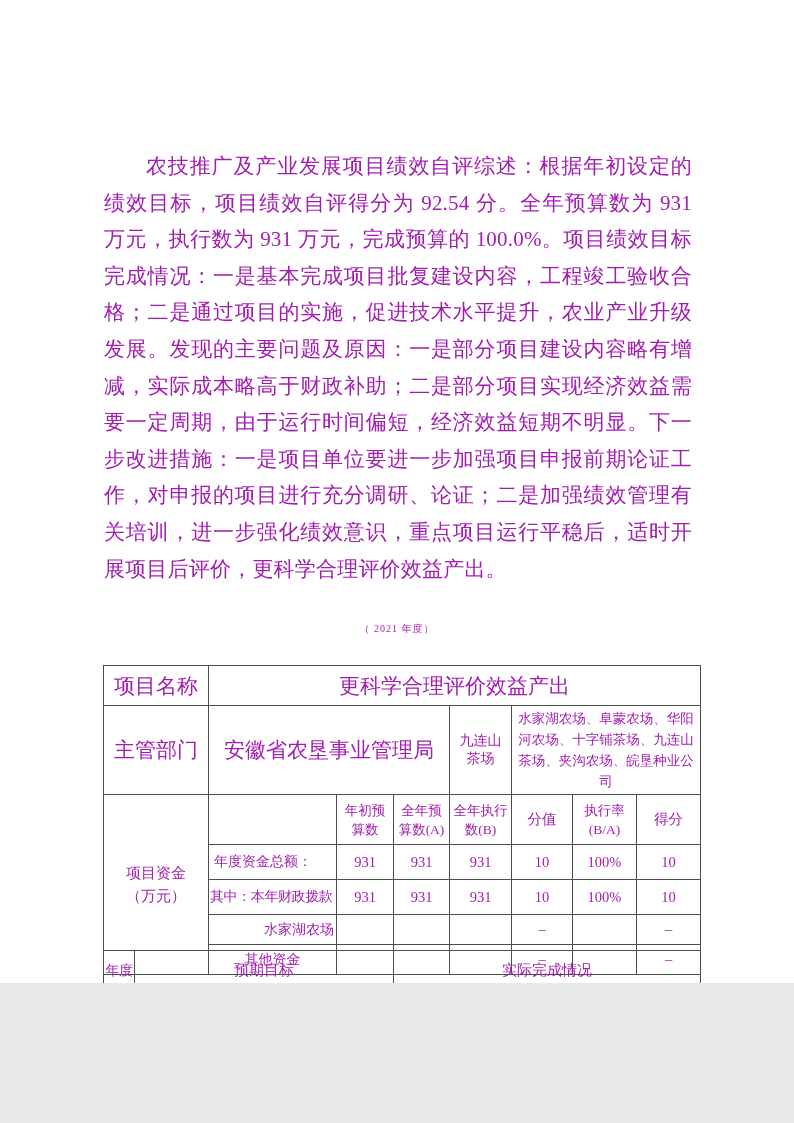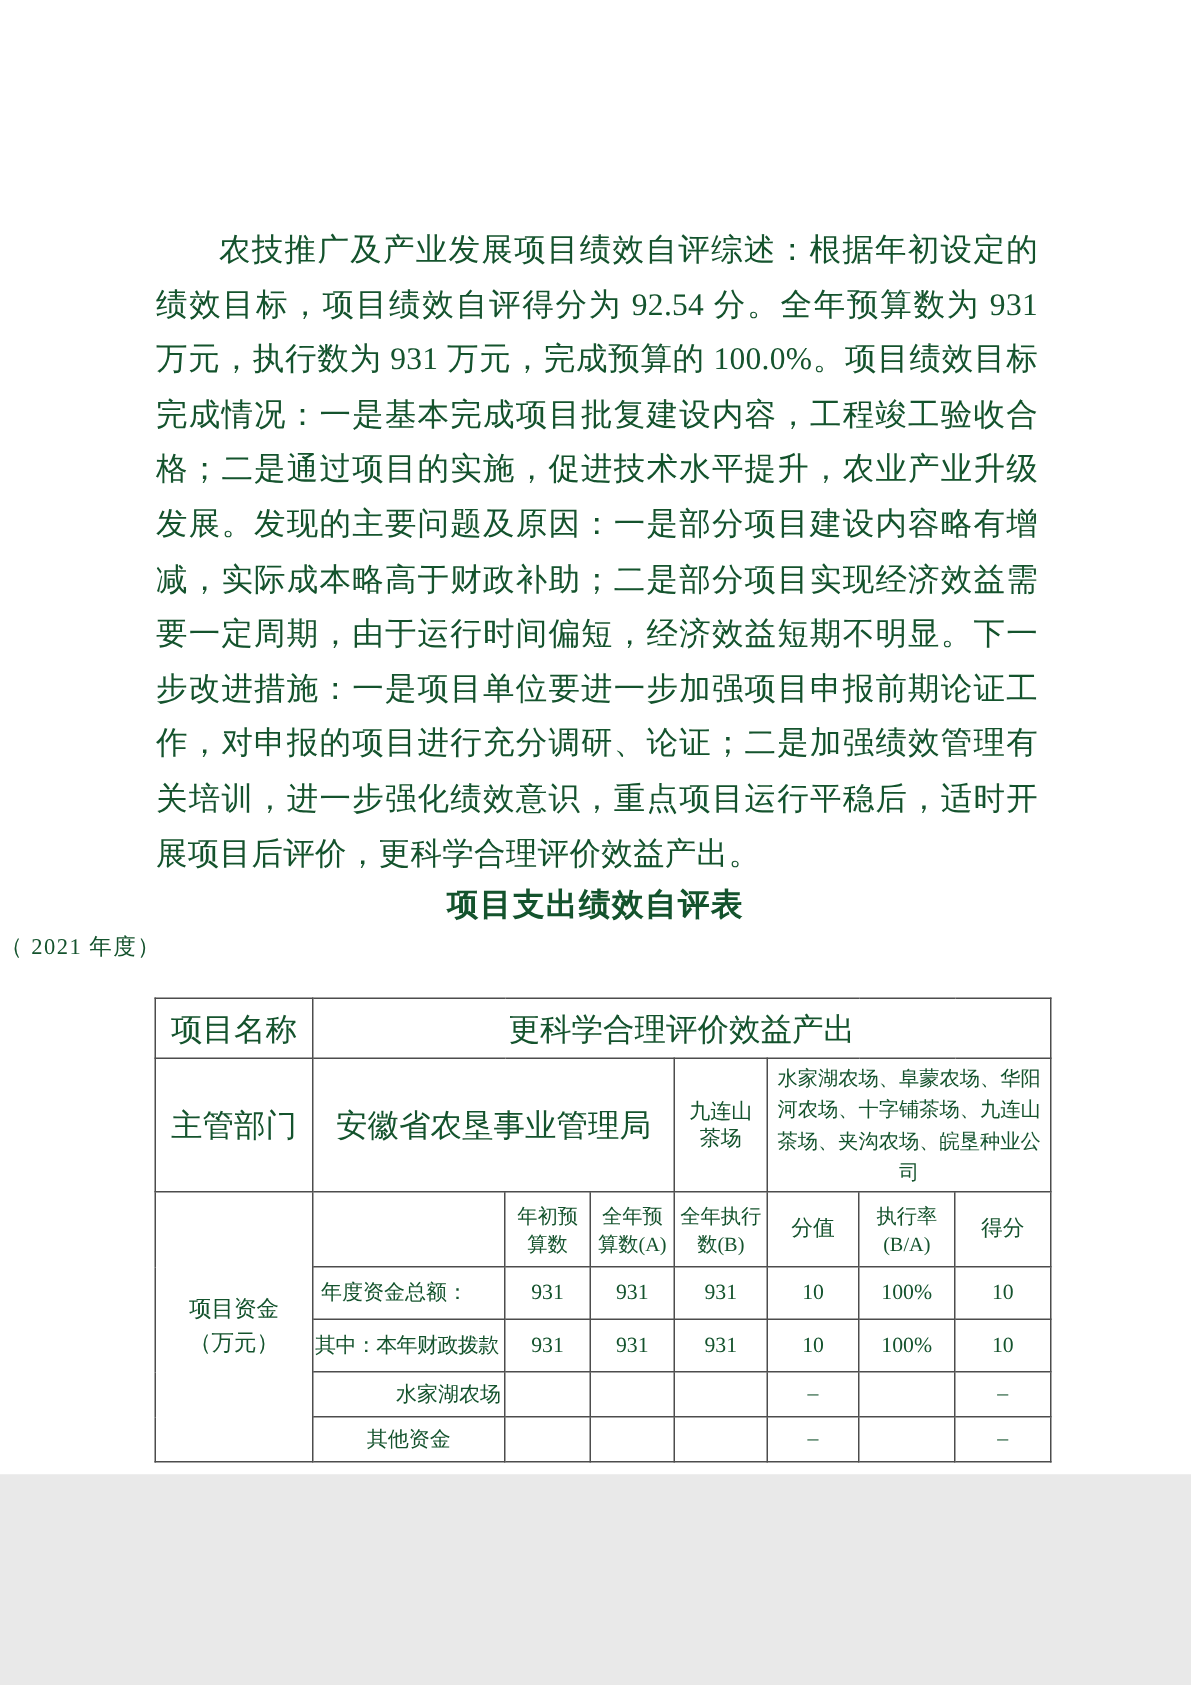--- a/index.html
+++ b/index.html
@@ -1,34 +1,34 @@
 <!DOCTYPE html>
 <html><head>
 <meta charset="utf-8">
 <style>
   * { margin:0; padding:0; box-sizing:border-box; }
   html,body { background:#e9e9e9; }
   .page {
     width:794px; height:983px; background:#ffffff; position:relative;
-    margin:0 auto; color:#14532d; overflow:hidden;
+    margin:0 auto; color:#a21caf; overflow:hidden;
     font-family:"Liberation Serif","DejaVu Serif",serif;
   }
   .summary {
     position:absolute; left:104px; top:148px; width:588px;
     font-size:21px; line-height:36.6px; text-align:justify;
     text-indent:42px; text-justify:inter-ideograph; letter-spacing:0.2px;
   }
   .tbl-title {
     position:absolute; top:589px; left:0; width:100%; text-align:center;
     font-family:"Liberation Sans","DejaVu Sans",sans-serif;
     font-weight:700; font-size:21px; letter-spacing:1px;
   }
   .tbl-subtitle {
-    position:absolute; top:622px; left:0; width:100%; text-align:left;
-    font-size:15px; letter-spacing:1px;
+    position:absolute; top:622px; left:0; width:100%; text-align:center;
+    font-size:10px; letter-spacing:1px;
   }
   table { border-collapse:collapse; table-layout:fixed; position:absolute; left:103px; }
   #tableA { top:665px; width:597px; }
   #tableB { top:950px; width:597px; }
   td {
     border:1px solid #4d4d4d; text-align:center; vertical-align:middle;
     font-size:21px; padding:0 3px; overflow:hidden;
   }
   .pre { white-space:pre-line; }
   .hdr { font-size:13.5px; line-height:19px; }
@@ -46,21 +46,20 @@
     font-size:18px; letter-spacing:1px;
   }
 </style>
 </head>
 <body>
 
 <div class="page">
 
   <div class="summary">农技推广及产业发展项目绩效自评综述：根据年初设定的绩效目标，项目绩效自评得分为 92.54 分。全年预算数为 931 万元，执行数为 931 万元，完成预算的 100.0%。项目绩效目标完成情况：一是基本完成项目批复建设内容，工程竣工验收合格；二是通过项目的实施，促进技术水平提升，农业产业升级发展。发现的主要问题及原因：一是部分项目建设内容略有增减，实际成本略高于财政补助；二是部分项目实现经济效益需要一定周期，由于运行时间偏短，经济效益短期不明显。下一步改进措施：一是项目单位要进一步加强项目申报前期论证工作，对申报的项目进行充分调研、论证；二是加强绩效管理有关培训，进一步强化绩效意识，重点项目运行平稳后，适时开展项目后评价，更科学合理评价效益产出。</div>
 
-  <div class="tbl-title">项目支出绩效自评表</div>
 
   <div class="tbl-subtitle">（ 2021 年度）</div>
 
   <table id="tableA">
     <colgroup>
       <col style="width:105px">
         <col style="width:128px">
         <col style="width:57px">
       <col style="width:56px">
         <col style="width:62px">
@@ -126,16 +125,30 @@
       <td class="num"></td>
       <td class="num"></td>
       <td class="num"></td>
       <td class="num">–</td>
       <td class="num"></td>
       <td class="num">–</td>
     </tr>
   </tbody>
     </table>
 
+  <table id="tableB">
+    <colgroup>
+      <col style="width:31px">
+        <col style="width:259px">
+        <col style="width:307px">
+    </colgroup>
+    <tbody>
+        <tr style="height:40px">
+      <td class="yearcell">年度</td>
+      <td class="bottomhdr">预期目标</td>
+      <td class="bottomhdr">实际完成情况</td>
+    </tr>
+  </tbody>
+    </table>
 
   <div class="page-number">-24-</div>
 
 </div>
 
 </body></html>

